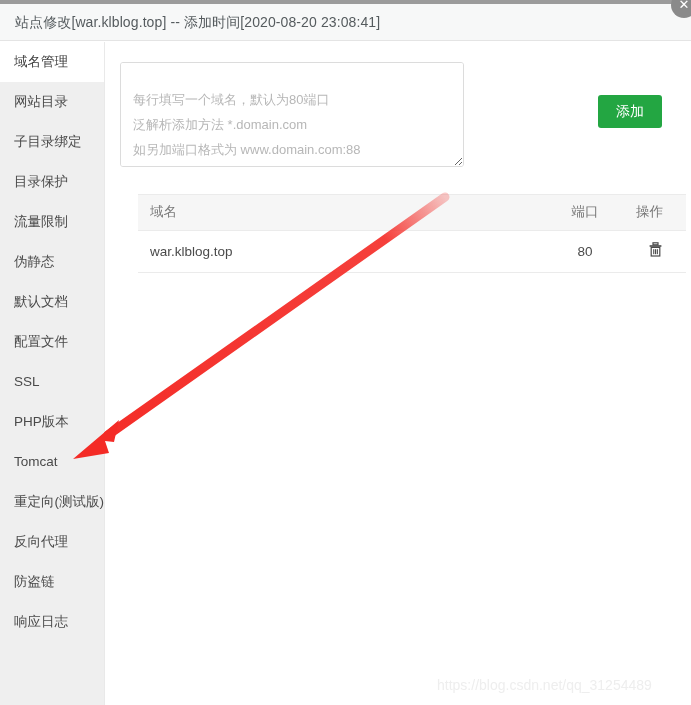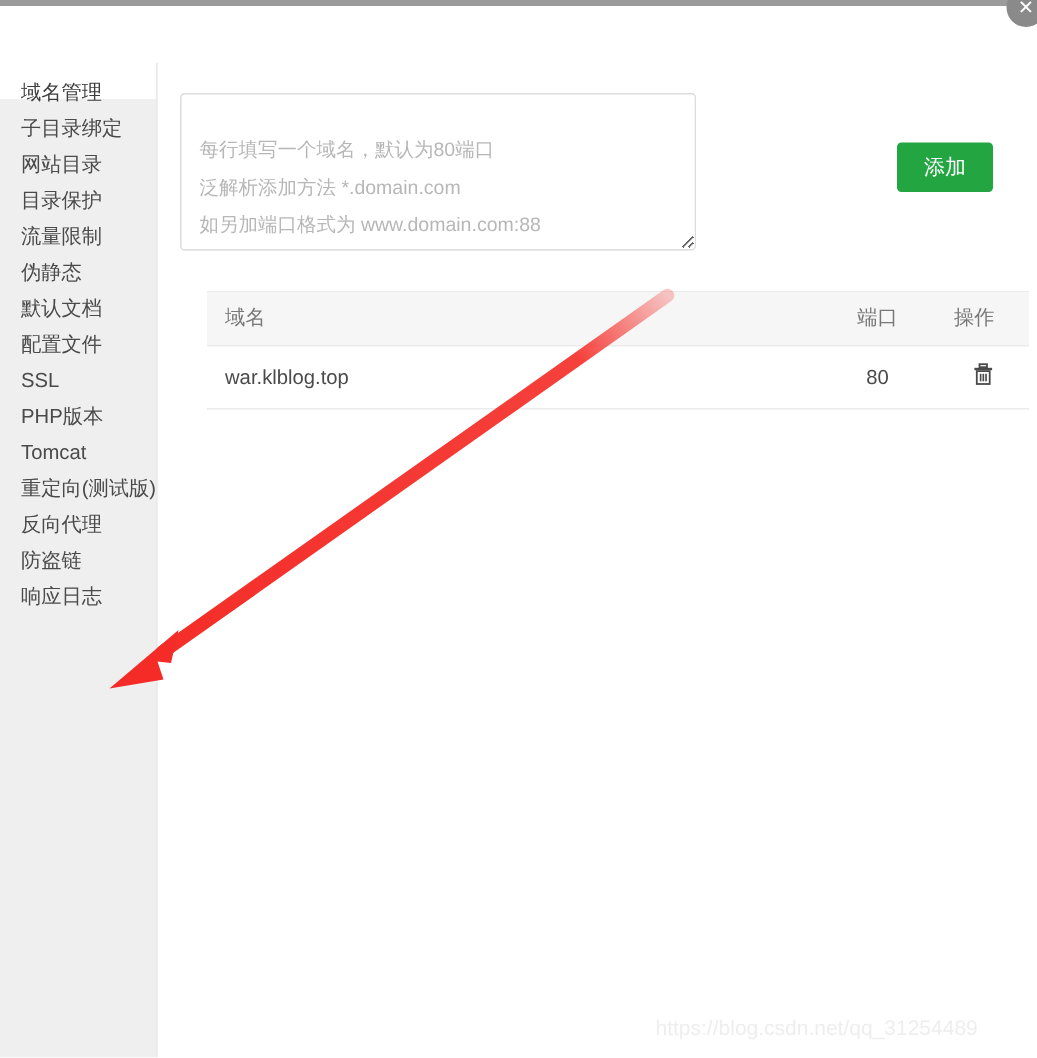--- a/index.html
+++ b/index.html
@@ -63,21 +63,21 @@
   .sidebar {
     position: absolute;
     left: 0; top: 42px;
     width: 105px;
     height: 663px;
     background: #efefef;
     border-right: 1px solid #e9e9e9;
   }
   .side-item {
     position: relative;
-    height: 24px;
+    height: 40px;
     line-height: 40px;
     padding-left: 14px;
     font-size: 13.5px;
     color: #4a4a4a;
     white-space: nowrap;
     cursor: pointer;
   }
   .side-item.active {
     background: #ffffff;
     color: #3c3c3c;
@@ -174,27 +174,30 @@
     z-index: 5;
   }
 </style>
 </head>
 <body>
 
 <div class="app">
 
   <div class="top-strip"></div>
 
+  <div class="titlebar">
+    <div class="titlebar-text">站点修改[war.klblog.top] -- 添加时间[2020-08-20 23:08:41]</div>
+  </div>
 
   <div class="close-btn">✕</div>
 
   <div class="sidebar">
     <div class="side-item active"><span>域名管理</span></div>
+    <div class="side-item"><span>网站目录</span></div>
     <div class="side-item"><span>子目录绑定</span></div>
-    <div class="side-item"><span>网站目录</span></div>
     <div class="side-item"><span>目录保护</span></div>
     <div class="side-item"><span>流量限制</span></div>
     <div class="side-item"><span>伪静态</span></div>
     <div class="side-item"><span>默认文档</span></div>
     <div class="side-item"><span>配置文件</span></div>
     <div class="side-item"><span>SSL</span></div>
     <div class="side-item"><span>PHP版本</span></div>
     <div class="side-item"><span>Tomcat</span></div>
     <div class="side-item"><span>重定向(测试版)</span></div>
     <div class="side-item"><span>反向代理</span></div>

